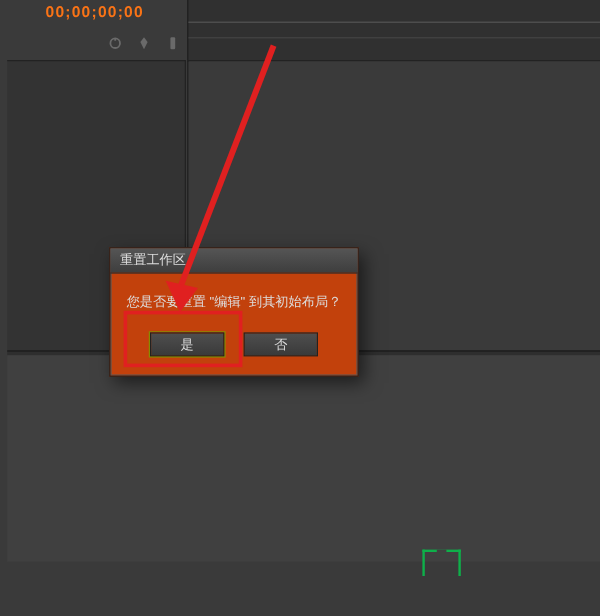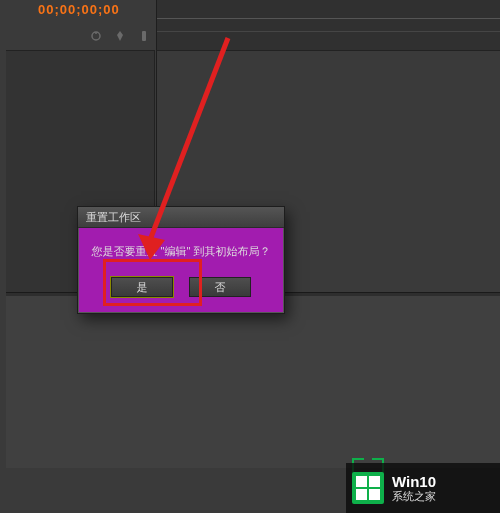--- a/index.html
+++ b/index.html
@@ -14,21 +14,21 @@
 
 
 .panel-left{position:absolute;left:6px;top:50px;width:148px;height:242px;background:#333;border-top:1px solid #222;border-right:1px solid #222}
 .panel-right-top{position:absolute;left:156px;top:0;width:344px;height:50px;background:#303030;border-left:1px solid #1e1e1e}
 .panel-right-top .ruler{position:absolute;left:0;top:18px;right:0;height:12px;border-top:1px solid #555;border-bottom:1px solid #454545}
 .panel-right-mid{position:absolute;left:156px;top:50px;width:344px;height:242px;background:#3a3a3a;border-left:1px solid #1e1e1e;border-top:1px solid #222}
 .hrule{position:absolute;left:6px;top:292px;width:494px;height:4px;background:#2e2e2e;border-top:1px solid #1a1a1a}
 .panel-bottom{position:absolute;left:6px;top:296px;width:494px;height:172px;background:#404040}
 
 
-.modal{position:absolute;left:77px;top:206px;width:206px;background:#a21caf;border:1px solid #1d1d1d;box-shadow:4px 6px 14px rgba(0,0,0,.55),0 0 0 1px #575757 inset}
+.modal{position:absolute;left:91px;top:206px;width:206px;background:#c2410c;border:1px solid #1d1d1d;box-shadow:4px 6px 14px rgba(0,0,0,.55),0 0 0 1px #575757 inset}
 .modal .titlebar{height:20px;background:linear-gradient(#555,#3e3e3e);border-bottom:1px solid #2a2a2a;color:#ddd;font-size:11px;line-height:20px;padding-left:8px}
 .modal .body{padding:16px 12px 16px}
 .modal .msg{color:#ddd;font-size:11px;text-align:center;margin-bottom:18px}
 .modal .btnrow{display:flex;justify-content:center;gap:16px}
 .modal button{width:62px;height:20px;background:linear-gradient(#4e4e4e,#3a3a3a);border:1px solid #222;color:#ddd;font-size:11px;cursor:pointer;font-family:inherit}
 .modal button.primary{box-shadow:0 0 0 1px #8a8a00}
 
 
 .hl-box{position:absolute;left:103px;top:259px;width:93px;height:41px;border:3px solid #e02020;pointer-events:none}
 
@@ -98,26 +98,14 @@
 
   <svg class="arrow-svg" viewBox="0 0 140 236">
     <line x1="118" y1="4" x2="40" y2="206" stroke="#e02020" stroke-width="5"></line>
     <polygon points="40,226 28,200 55,206" fill="#e02020"></polygon>
   </svg>
 
   <div class="green-chip">
       <div class="slit"></div>
     </div>
 
-  <div class="watermark">
-    <div class="win-logo">
-        <div></div>
-        <div></div>
-        <div></div>
-        <div></div>
-      </div>
-    <div class="wm-text">
-      <div class="t1">Win10</div>
-      <div class="t2">系统之家</div>
-    </div>
-  </div>
 
 </div>
 
 </body></html>

